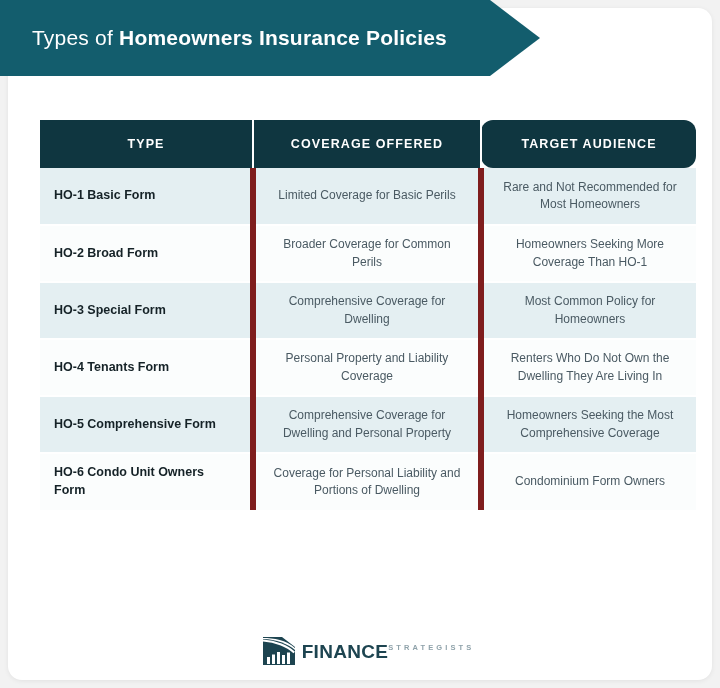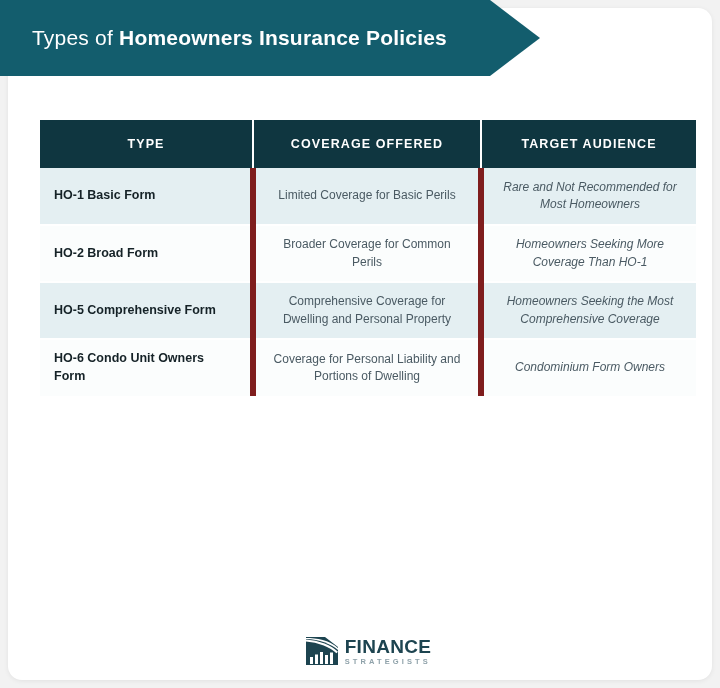--- a/index.html
+++ b/index.html
@@ -84,35 +84,35 @@
     font-weight: 700;
     letter-spacing: 1.1px;
     text-transform: uppercase;
     height: 48px;
     text-align: center;
     vertical-align: middle;
     border-right: 2px solid #ffffff;
     padding: 0 6px;
     box-sizing: border-box;
   }
-  thead th:last-child { border-right: none; }
+  thead th:last-child { border-right: none; border-radius: 12px; }
 
   tbody td {
     font-size: 12px;
     color: #4a5a63;
     text-align: center;
     vertical-align: middle;
     height: 57px;
     padding: 6px 14px;
     line-height: 1.42;
     box-sizing: border-box;
     border-right: 6px solid #7f1d1d;
     border-bottom: 2px solid #ffffff;
   }
-  tbody td:last-child { border-right: none; font-style: italic; }
+  tbody td:last-child { border-right: none; }
   tbody tr:last-child td { border-bottom: none; }
 
   tbody td.type-cell {
     text-align: left;
     font-weight: 700;
     font-size: 12.5px;
     color: #152227;
     padding-left: 14px;
   }
   tbody tr.shade td { background: #e4eff2; }
@@ -129,21 +129,21 @@
     justify-content: center;
     gap: 6px;
   }
   #logo-mark {
     width: 34px;
     height: 30px;
     flex: none;
   }
   #logo-text {
     display: flex;
-    flex-direction: column;
+    flex-direction: row;
     line-height: 1;
     justify-content: flex-end;
   }
   #logo-word {
     font-size: 19px;
     font-weight: 700;
     color: #1d4450;
     letter-spacing: 0.3px;
   }
   #logo-sub {
@@ -176,20 +176,30 @@
       <tbody>
         <tr class="shade">
           <td class="type-cell">HO-1 Basic Form</td>
           <td>Limited Coverage for Basic Perils</td>
           <td>Rare and Not Recommended for Most Homeowners</td>
         </tr>
         <tr class="plain">
           <td class="type-cell">HO-2 Broad Form</td>
           <td>Broader Coverage for Common Perils</td>
           <td>Homeowners Seeking More Coverage Than HO-1</td>
+        </tr>
+        <tr class="shade">
+          <td class="type-cell">HO-3 Special Form</td>
+          <td>Comprehensive Coverage for Dwelling</td>
+          <td>Most Common Policy for Homeowners</td>
+        </tr>
+        <tr class="plain">
+          <td class="type-cell">HO-4 Tenants Form</td>
+          <td>Personal Property and Liability Coverage</td>
+          <td>Renters Who Do Not Own the Dwelling They Are Living In</td>
         </tr>
         <tr class="shade">
           <td class="type-cell">HO-5 Comprehensive Form</td>
           <td>Comprehensive Coverage for Dwelling and Personal Property</td>
           <td>Homeowners Seeking the Most Comprehensive Coverage</td>
         </tr>
         <tr class="plain">
           <td class="type-cell">HO-6 Condo Unit Owners Form</td>
           <td>Coverage for Personal Liability and Portions of Dwelling</td>
           <td>Condominium Form Owners</td>

